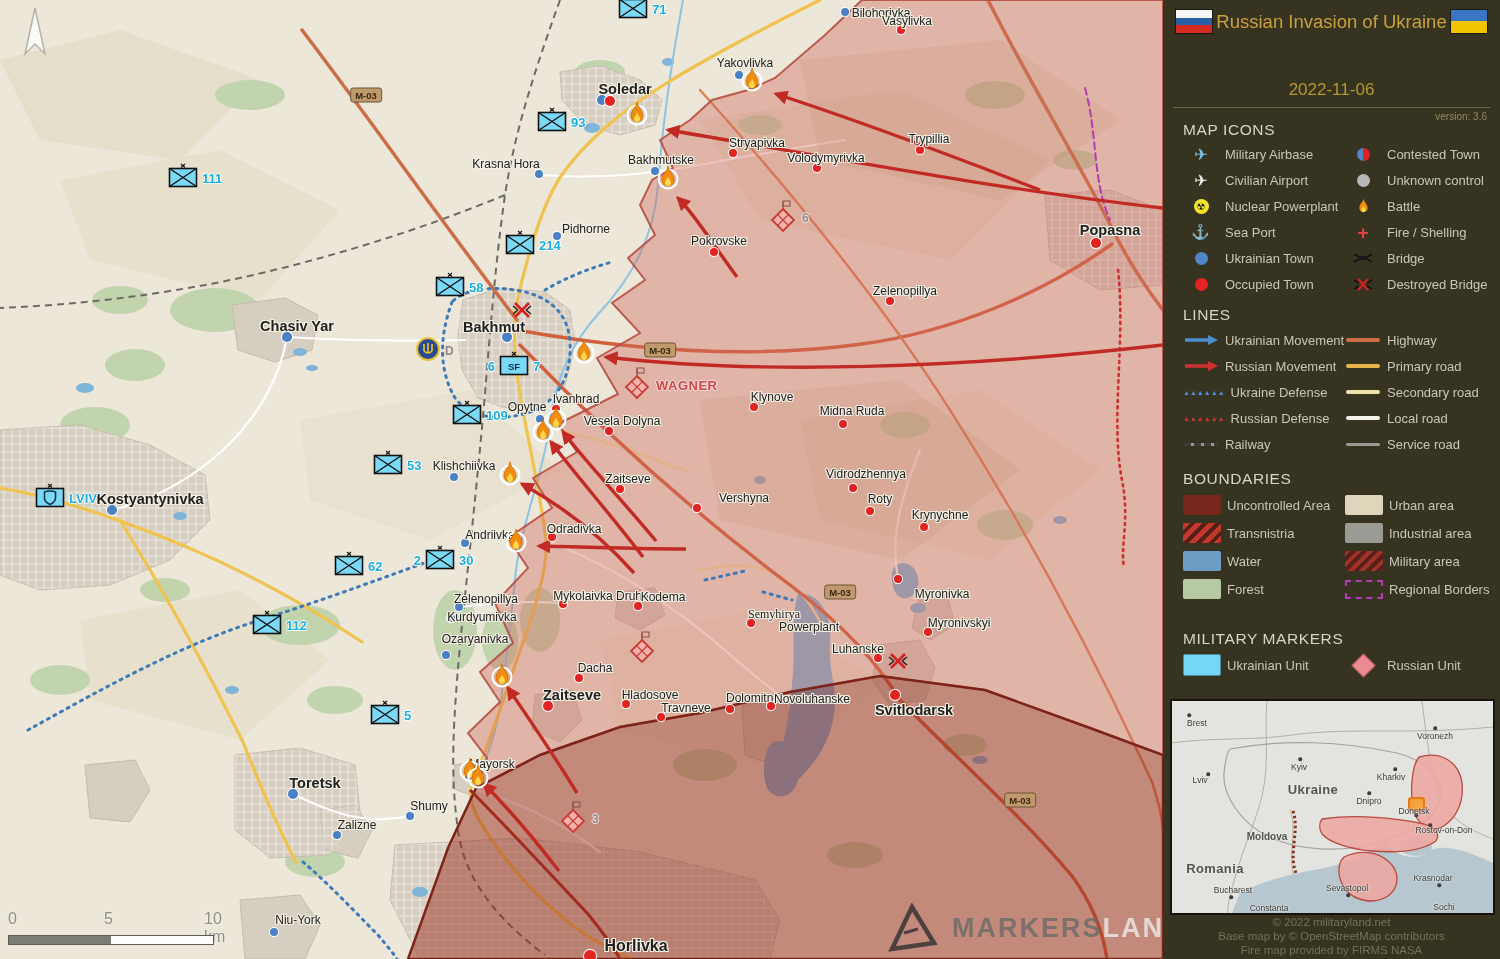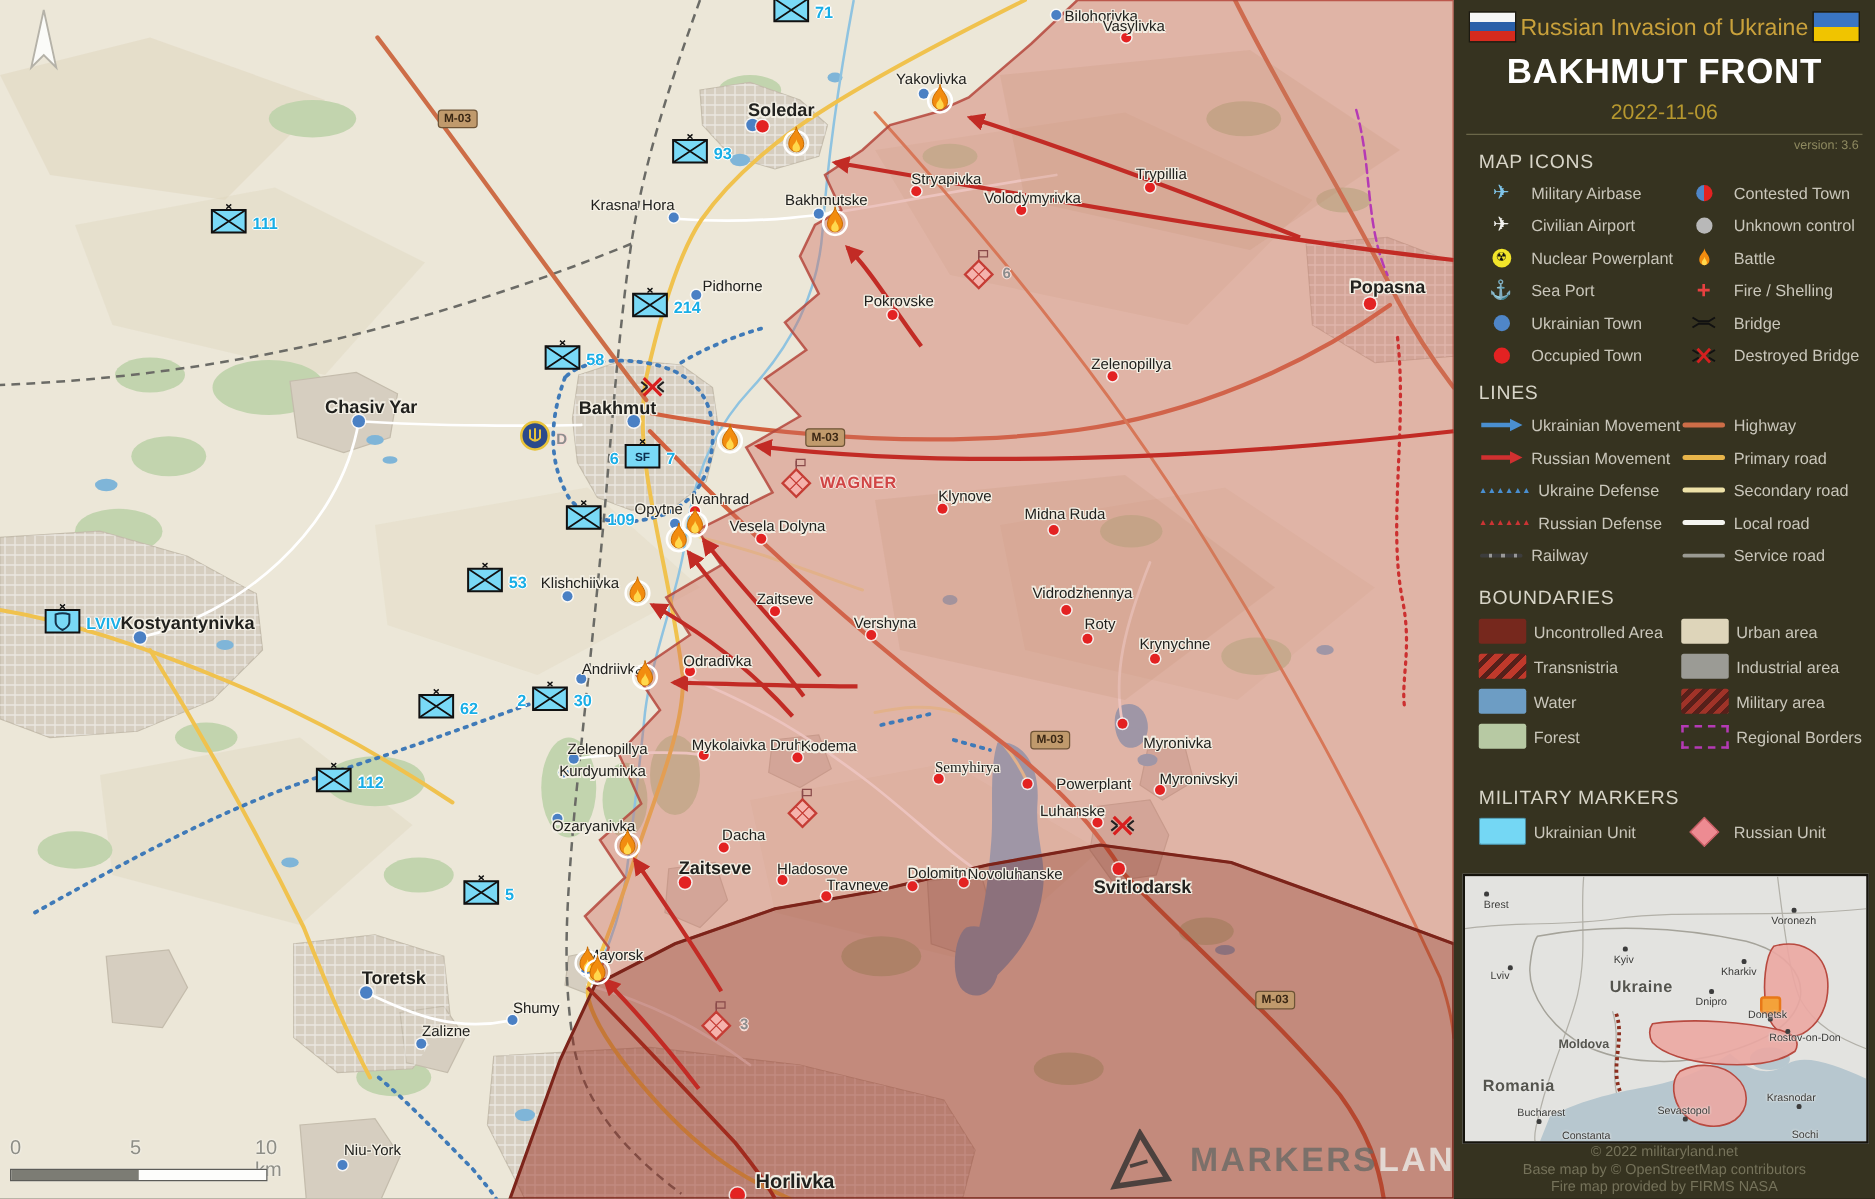--- a/index.html
+++ b/index.html
@@ -276,57 +276,57 @@
         <div class="tlab m" style="left: 527px; top: 407px;">Opytne</div>
         <div class="tdot ru m" style="left: 556px; top: 409px;"></div>
         <div class="tlab m" style="left: 576px; top: 399px;">Ivanhrad</div>
         <div class="tdot ru m" style="left: 843px; top: 424px;"></div>
         <div class="tlab m" style="left: 852px; top: 411px;">Midna Ruda</div>
         <div class="tdot ru m" style="left: 853px; top: 488px;"></div>
         <div class="tlab m" style="left: 866px; top: 474px;">Vidrodzhennya</div>
         <div class="tdot ru m" style="left: 620px; top: 489px;"></div>
         <div class="tlab m" style="left: 628px; top: 479px;">Zaitseve</div>
         <div class="tdot ru m" style="left: 697px; top: 508px;"></div>
-        <div class="tlab m" style="left: 708px; top: 498px;">Vershyna</div>
+        <div class="tlab m" style="left: 744px; top: 498px;">Vershyna</div>
         <div class="tdot ru m" style="left: 870px; top: 511px;"></div>
         <div class="tlab m" style="left: 880px; top: 499px;">Roty</div>
         <div class="tdot ru m" style="left: 924px; top: 527px;"></div>
         <div class="tlab m" style="left: 940px; top: 515px;">Krynychne</div>
         <div class="tdot ua m" style="left: 454px; top: 477px;"></div>
         <div class="tlab m" style="left: 464px; top: 466px;">Klishchiivka</div>
         <div class="tdot ua m" style="left: 465px; top: 543px;"></div>
         <div class="tlab m" style="left: 490px; top: 535px;">Andriivka</div>
         <div class="tdot ru m" style="left: 552px; top: 537px;"></div>
         <div class="tlab m" style="left: 574px; top: 529px;">Odradivka</div>
         <div class="tdot ua m" style="left: 459px; top: 607px;"></div>
         <div class="tlab m" style="left: 486px; top: 599px;">Zelenopillya</div>
         <div class="tdot ua m" style="left: 451px; top: 618px;"></div>
         <div class="tlab m" style="left: 482px; top: 617px;">Kurdyumivka</div>
         <div class="tdot ua m" style="left: 446px; top: 655px;"></div>
-        <div class="tlab m" style="left: 475px; top: 661px;">Ozaryanivka</div>
+        <div class="tlab m" style="left: 475px; top: 639px;">Ozaryanivka</div>
         <div class="tdot ru m" style="left: 563px; top: 604px;"></div>
         <div class="tlab m" style="left: 601px; top: 596px;">Mykolaivka Druha</div>
         <div class="tdot ru m" style="left: 638px; top: 606px;"></div>
         <div class="tlab m" style="left: 663px; top: 597px;">Kodema</div>
         <div class="tdot ru m" style="left: 751px; top: 623px;"></div>
         <div class="tlab m" style="left: 774px; top: 614px; font-family: Liberation Serif, serif;">Semyhirya</div>
         <div class="tdot ru m" style="left: 579px; top: 678px;"></div>
         <div class="tlab m" style="left: 595px; top: 668px;">Dacha</div>
         <div class="tdot ru l" style="left: 548px; top: 706px;"></div>
         <div class="tlab l" style="left: 572px; top: 695px;">Zaitseve</div>
         <div class="tdot ru m" style="left: 626px; top: 704px;"></div>
         <div class="tlab m" style="left: 650px; top: 695px;">Hladosove</div>
         <div class="tdot ru m" style="left: 661px; top: 717px;"></div>
         <div class="tlab m" style="left: 686px; top: 708px;">Travneve</div>
         <div class="tdot ru m" style="left: 730px; top: 709px;"></div>
         <div class="tlab m" style="left: 753px; top: 698px;">Dolomitne</div>
         <div class="tdot ru m" style="left: 771px; top: 706px;"></div>
         <div class="tlab m" style="left: 812px; top: 699px;">Novoluhanske</div>
         <div class="tdot ru m" style="left: 822px; top: 627px;"></div>
-        <div class="tlab m" style="left: 875px; top: 627px; text-align: right;">Powerplant</div>
+        <div class="tlab m" style="left: 809px; top: 627px; text-align: right;">Powerplant</div>
         <div class="tdot ru m" style="left: 878px; top: 658px;"></div>
         <div class="tlab m" style="left: 858px; top: 649px;">Luhanske</div>
         <div class="tdot ru m" style="left: 898px; top: 579px;"></div>
         <div class="tlab m" style="left: 924px; top: 594px; padding-left: 36px;">Myronivka</div>
         <div class="tdot ru m" style="left: 928px; top: 632px;"></div>
         <div class="tlab m" style="left: 959px; top: 623px;">Myronivskyi</div>
         <div class="tdot ru l" style="left: 895px; top: 695px;"></div>
         <div class="tlab l" style="left: 914px; top: 710px;">Svitlodarsk</div>
         <div class="tdot ua l" style="left: 293px; top: 794px;"></div>
         <div class="tlab l" style="left: 315px; top: 783px;">Toretsk</div>
@@ -526,21 +526,20 @@
         <span class="wm2">LAND</span>
     </div>
   </div>
 
   <div id="sidebar">
     <div class="hdr-row">
       <span class="flag flag-ru"></span>
       <span class="hdr-title">Russian Invasion of Ukraine</span>
       <span class="flag flag-ua"></span>
     </div>
-    <div id="front-title">BAKHMUT FRONT</div>
     <div id="date">2022-11-06</div>
     <div id="divider"></div>
     <div id="version">version: 3.6</div>
 
     <div class="sb-title" style="top:121px">MAP ICONS</div>
     <div id="grid-icons" class="lgrid">
         <div class="lrow">
           <span class="lico">
             <span style="color:#7fc4e8;font-size:16px">✈</span>
           </span>

